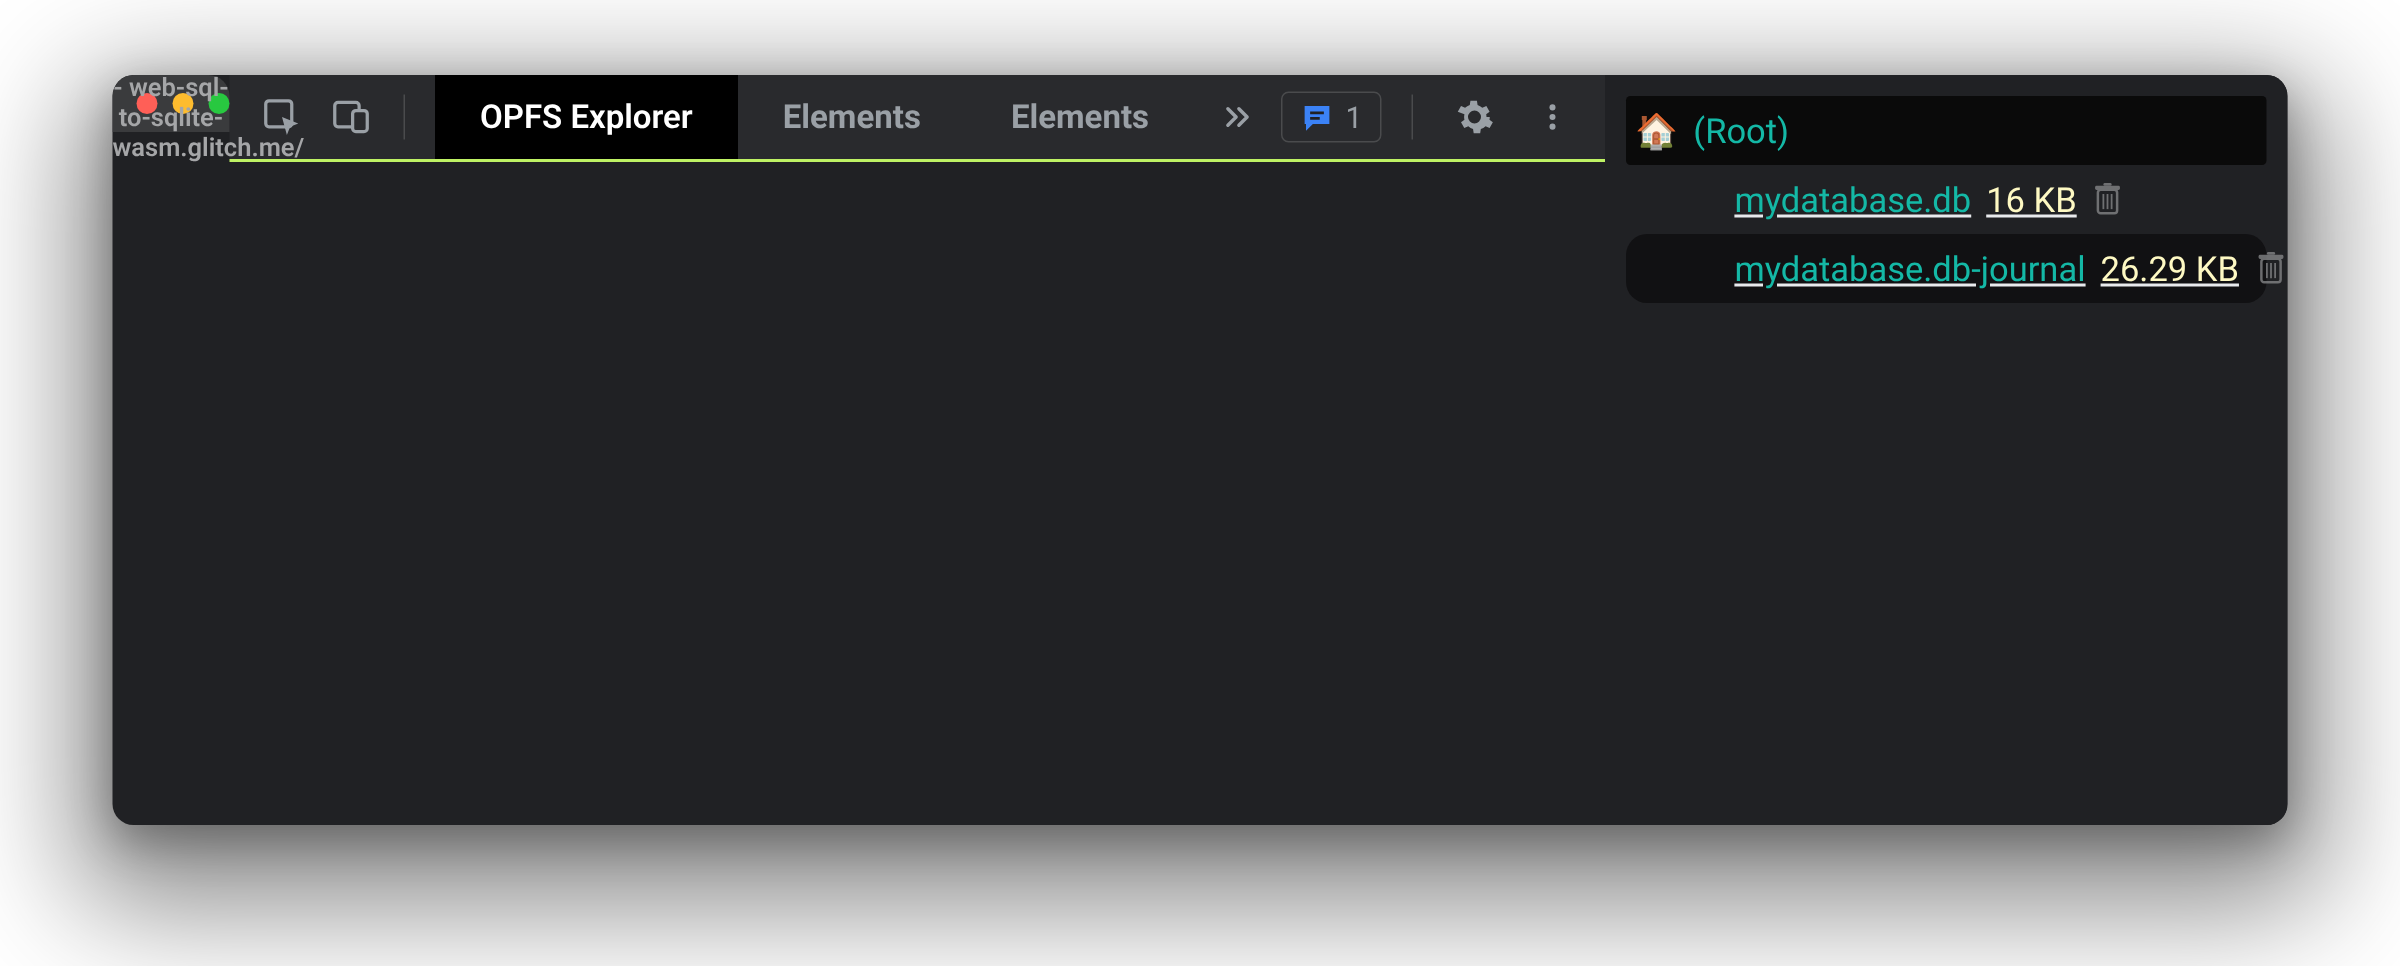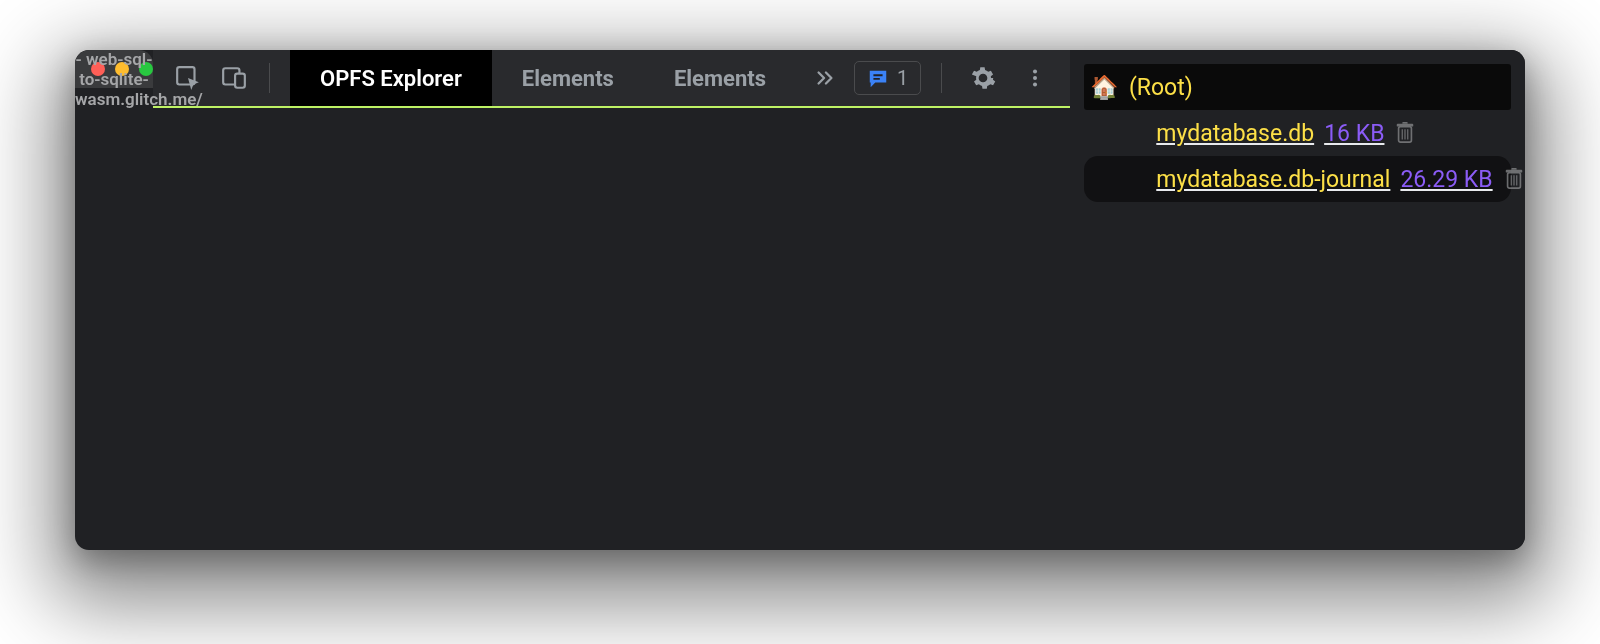--- a/index.html
+++ b/index.html
@@ -159,22 +159,22 @@
     border-radius: 3px;
   }
   .tree-row.file {
     padding-left: 72px;
     text-decoration: underline;
   }
   .tree-row.file.alt {
     background: #111113;
     border-radius: 14px;
   }
-  .file-name { color: #fde047; }
-  .file-size { color: #8b5cf6; }
+  .file-name { color: #14b8a6; }
+  .file-size { color: #fef9c3; }
   .trash-icon { opacity: 0.75; cursor: pointer; }
   svg { display: block; }
 </style>
 </head>
 <body>
 
 <div class="window-shadow">
 
   <div class="titlebar">
     <div class="traffic-lights">

